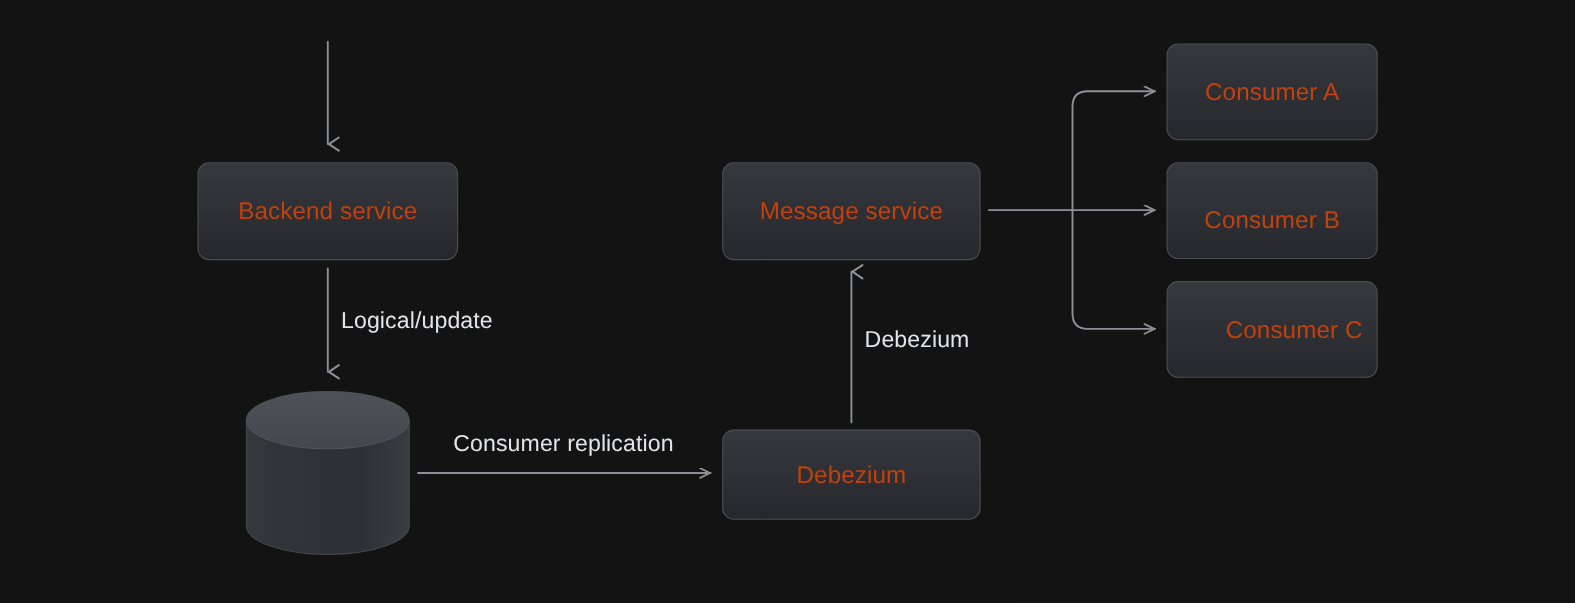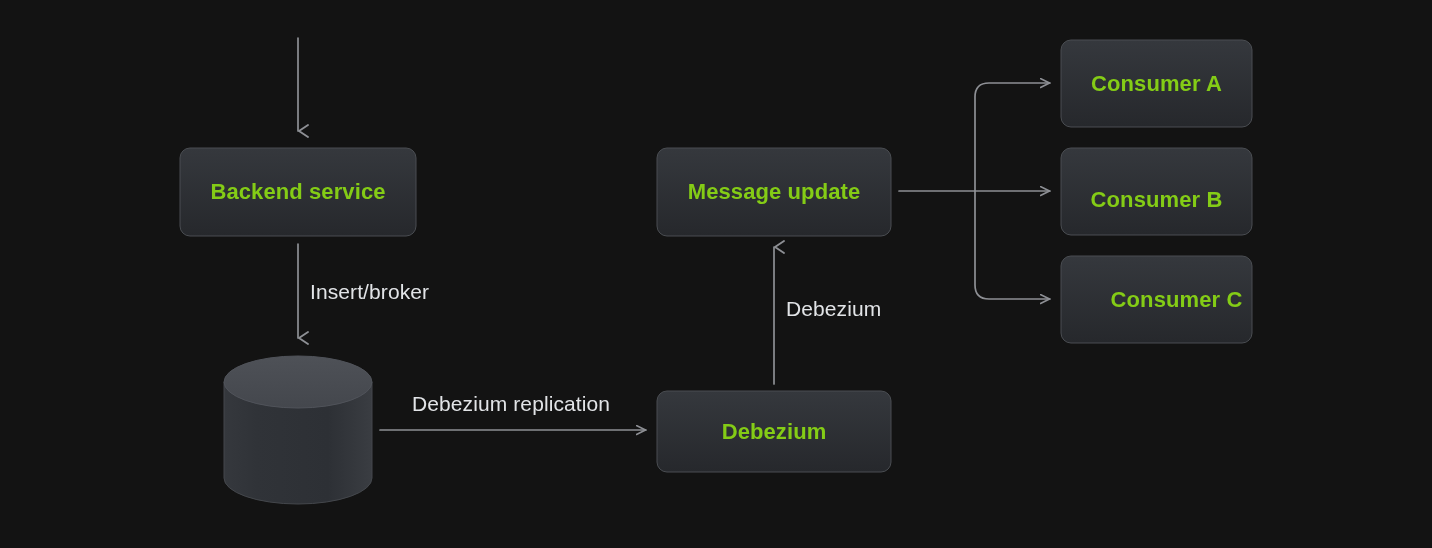--- a/index.html
+++ b/index.html
@@ -20,27 +20,26 @@
     left: 0;
     top: 0;
     width: 1432px;
     height: 548px;
   }
   .node-label {
     position: absolute;
     display: flex;
     align-items: center;
     justify-content: center;
-    color: #84cc16;
+    color: #c2410c;
     font-size: 22px;
     font-family: "Liberation Sans", sans-serif;
     letter-spacing: 0.1px;
     white-space: nowrap;
     pointer-events: none;
-    font-weight: bold;
   }
   .edge-label {
     position: absolute;
     color: #e2e4e7;
     font-size: 21px;
     font-family: "Liberation Sans", sans-serif;
     white-space: nowrap;
     letter-spacing: 0.1px;
   }
 </style>
@@ -110,27 +109,27 @@
 
     <rect x="1061" y="148" width="191" height="87" rx="10" ry="10" fill="url(#boxGrad)" stroke="#4a4d52" stroke-width="1"></rect>
 
     <rect x="1061" y="256" width="191" height="87" rx="10" ry="10" fill="url(#boxGrad)" stroke="#4a4d52" stroke-width="1"></rect>
   </svg>
 
   <div class="node-label" style="left:180px; top:148px; width:236px; height:88px;border-radius:16px;">Backend service</div>
 
   <div class="node-label" style="left:657px; top:391px; width:234px; height:81px;border-radius:24px;">Debezium</div>
 
-  <div class="node-label" style="left:657px; top:148px; width:234px; height:88px;">Message update</div>
+  <div class="node-label" style="left:657px; top:148px; width:234px; height:88px;">Message service</div>
 
   <div class="node-label" style="left:1061px; top:40px; width:191px; height:87px;">Consumer A</div>
 
   <div class="node-label" style="left:1061px; top:148px; width:191px; height:103px;">Consumer B</div>
 
   <div class="node-label" style="left:1061px; top:256px; width:231px; height:87px;">Consumer C</div>
 
-  <div class="edge-label" style="left:310px; top:280px;">Insert/broker</div>
+  <div class="edge-label" style="left:310px; top:280px;">Logical/update</div>
 
-  <div class="edge-label" style="left:412px; top:392px;">Debezium replication</div>
+  <div class="edge-label" style="left:412px; top:392px;">Consumer replication</div>
 
   <div class="edge-label" style="left:786px; top:297px;">Debezium</div>
 
 </div>
 
 </body></html>

